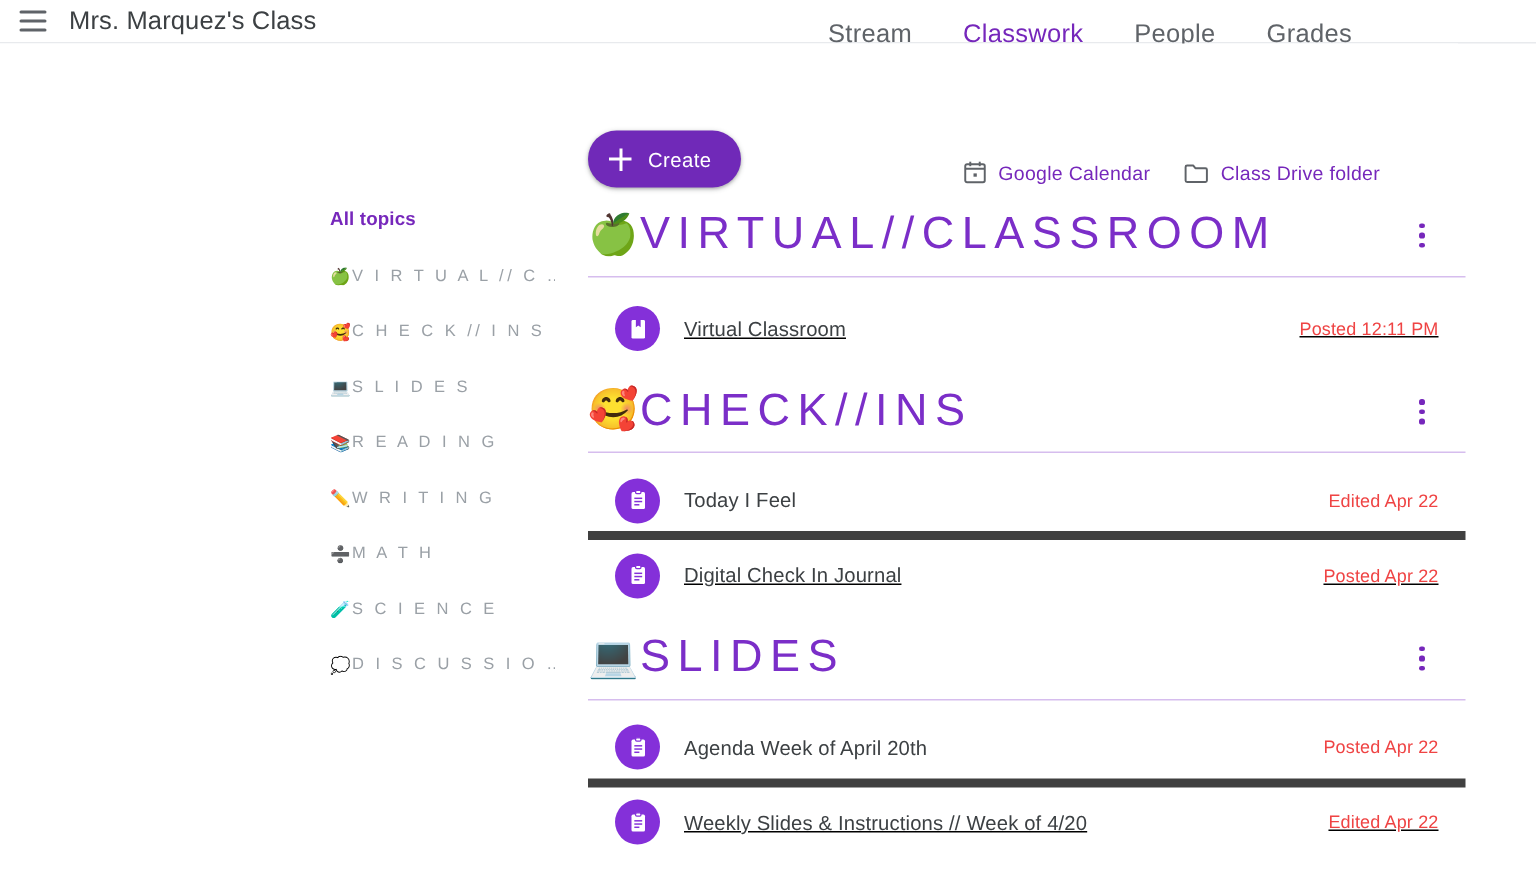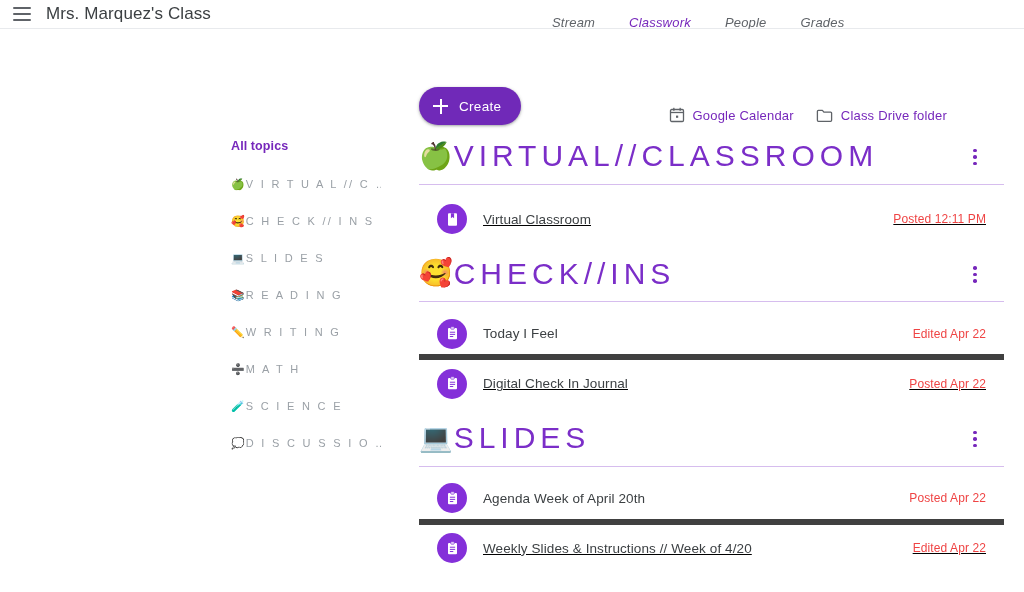--- a/index.html
+++ b/index.html
@@ -42,45 +42,43 @@
   .tabs {
     position: absolute;
     left: 535px; top: 0;
     height: 45px;
     display: flex;
     align-items: stretch;
   }
   .tab {
     display: flex; align-items: center;
     padding: 0 17px;
-    font-size: 13px;
+    font-size: 17px;
     color: #5f6368;
     letter-spacing: .2px;
     cursor: pointer;
     position: relative;
     white-space: nowrap;
-    font-style: italic;
   }
   .tab.active { color: #7627bb; }
   .tab.active::after {
     content: "";
     position: absolute;
     left: 3px; right: 3px; bottom: 0;
     height: 3px;
     background: #7627bb;
     border-radius: 2px 2px 0 0;
   }
 
   
   .page {
     position: relative;
     width: 972px;
     height: 547px;
     background: #ffffff;
-    margin-left: 27px;
   }
 
   
   .create-btn {
     position: absolute;
     left: 392px; top: 58px;
     height: 38px;
     padding: 0 20px 0 14px;
     background: #7029b8;
     color: #ffffff;
@@ -115,21 +113,21 @@
     font-size: 13px;
     letter-spacing: .2px;
     cursor: pointer;
     white-space: nowrap;
   }
   .ico { flex: 0 0 auto; display: block; }
 
   
   .sidebar {
     position: absolute;
-    left: 204px; top: 110px;
+    left: 220px; top: 110px;
     width: 150px;
   }
   .all-topics {
     color: #7627bb;
     font-size: 12.5px;
     font-weight: bold;
     letter-spacing: .1px;
     margin-bottom: 23px;
     cursor: pointer;
   }

